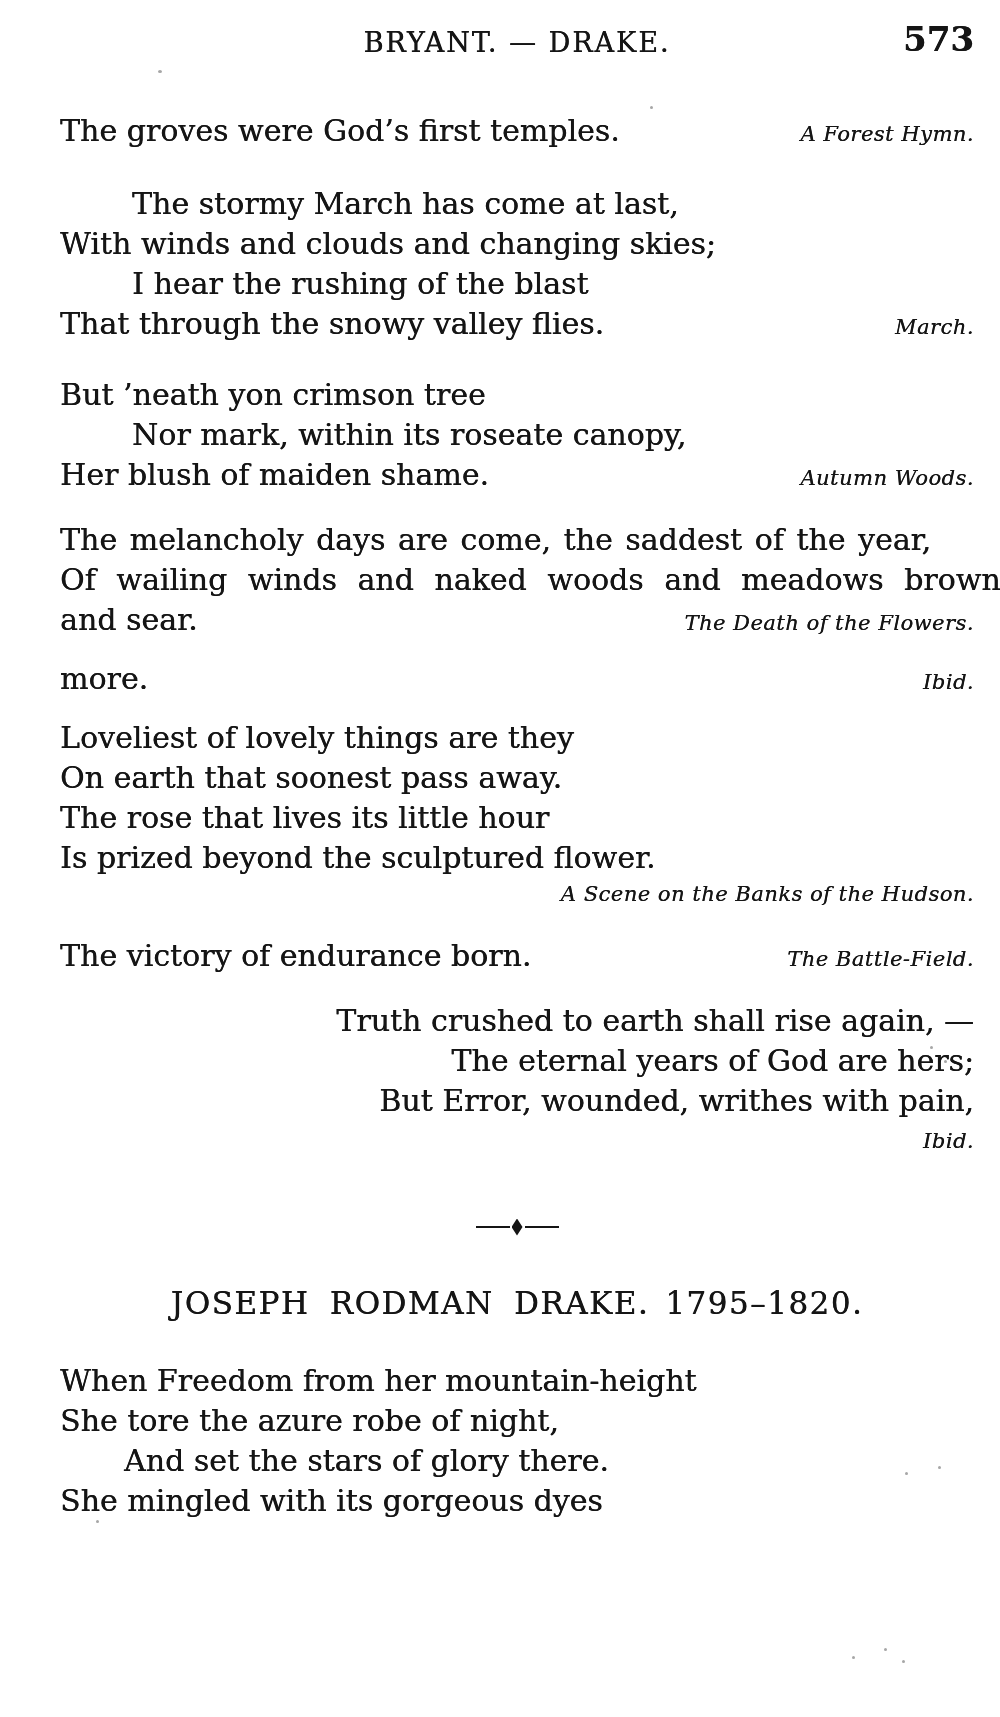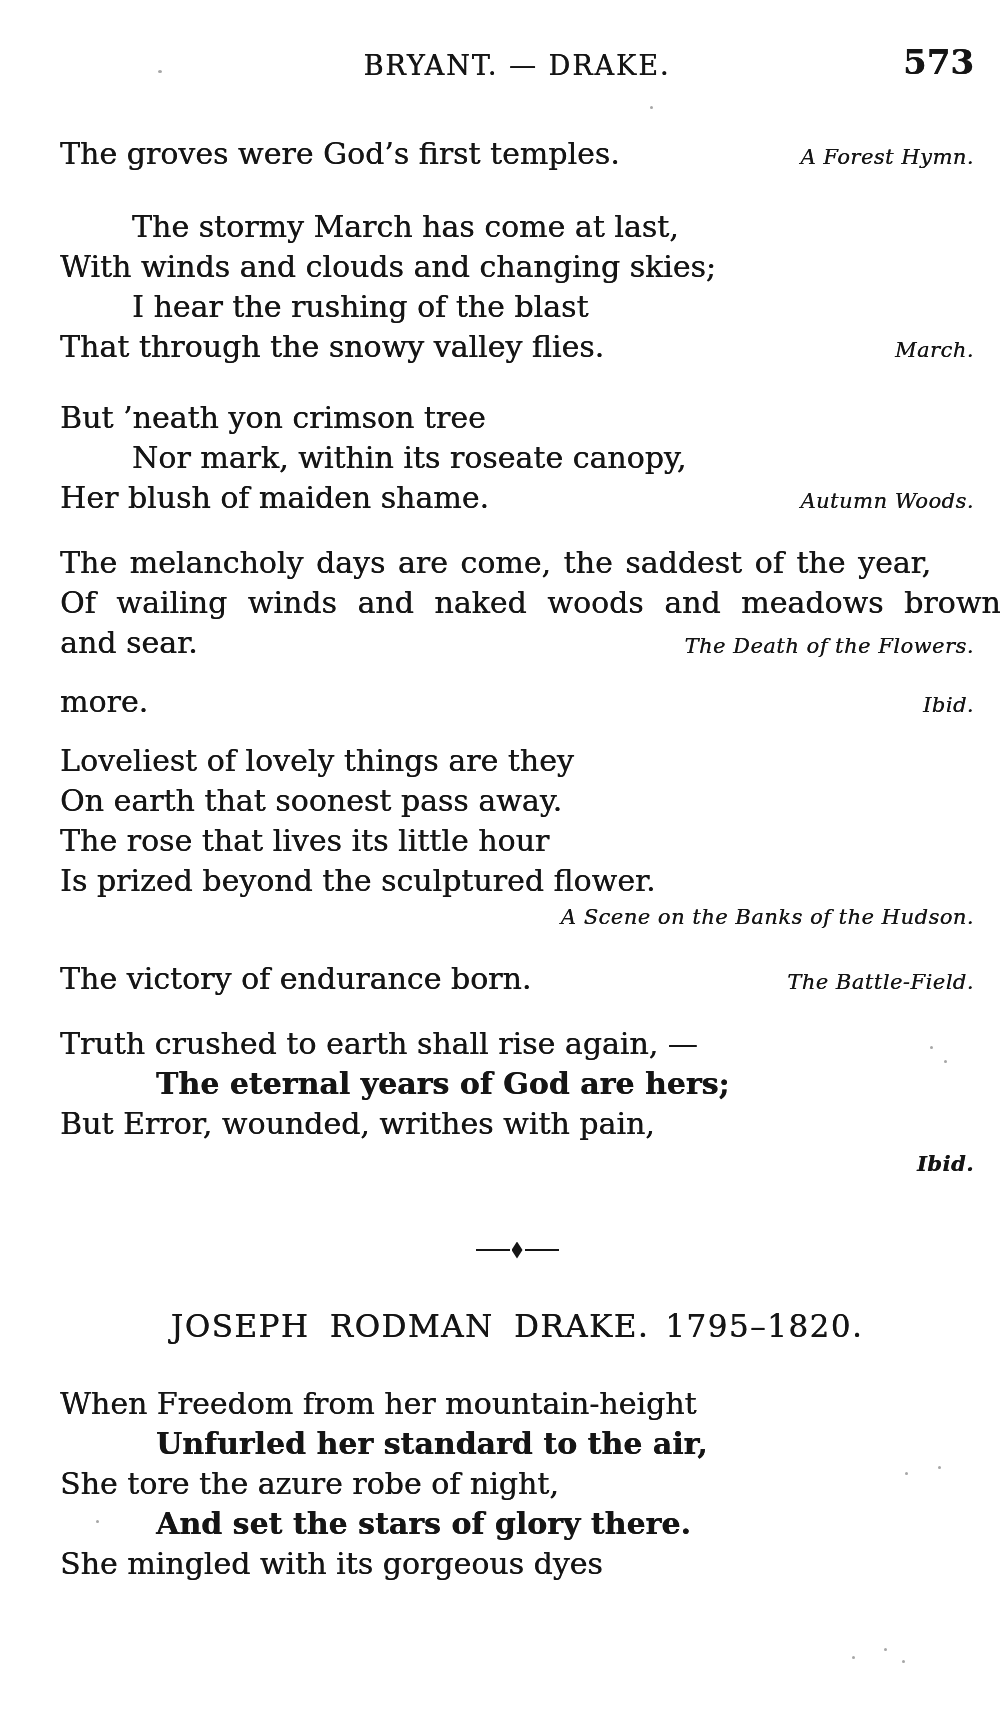--- a/index.html
+++ b/index.html
@@ -6,21 +6,21 @@
   body {
     width: 1000px; height: 1717px;
     font-family: "DejaVu Serif", "Liberation Serif", serif;
     color: #151515;
     overflow: hidden;
     position: relative;
   }
   .page {
     box-sizing: border-box;
     width: 1000px; height: 1402px;
-    padding: 48px 26px 0 60px;
+    padding: 25px 26px 0 60px;
     position: relative;
   }
   
   .running-head { position: relative; height: 36px; }
   .head-title {
     text-align: center;
     font-size: 27px; line-height: 36px;
     letter-spacing: 2px;
     text-shadow: 0.35px 0 0 currentColor;
   }
@@ -48,33 +48,33 @@
   }
   .attr-line {
     text-align: right;
     font-style: italic;
     font-size: 21px; line-height: 32px;
     letter-spacing: 0.5px;
     text-shadow: 0.25px 0 0 currentColor;
   }
   .ind1 { margin-left: 72px; }
   .ind2 { }
-  .ind3 { margin-left: 96px; font-weight: bold; }
+  .ind3 { margin-left: 64px; }
   .justify-slight { word-spacing: 3px; }
   .justify-wide { word-spacing: 11px; }
   .justify-mid { word-spacing: 5px; }
 
   .mt-q1 { margin-top: 50px; }
   .mt-march { margin-top: 30px; }
   .mt-autumn { margin-top: 28px; }
   .mt-melan { margin-top: 22px; }
   .mt-sighs { margin-top: 16px; }
   .mt-hudson { margin-top: 16px; }
   .mt-victory { margin-top: 26px; }
-  .mt-truth { margin-top: 22px; }
+  .mt-truth { margin-top: 22px; text-align: right; }
 
   
   .divider {
     margin-top: 56px;
     height: 20px;
     display: flex; align-items: center; justify-content: center;
   }
   .div-line { display: inline-block; width: 34px; height: 2.5px; background: #151515; }
   .div-diamond {
     display: inline-block; width: 11px; height: 17px; margin: 0 2px;
@@ -185,21 +185,20 @@
     <span class="div-diamond"></span>
     <span class="div-line"></span>
   </div>
 
   <div class="section-heading">
     <span>JOSEPH RODMAN DRAKE.</span><span class="dates">1795–1820.</span>
   </div>
 
   <div class="quote mt-drake">
     <div class="line ind2">When Freedom from her mountain-height</div>
-    <div class="line ind3">Unfurled her standard to the air,</div>
     <div class="line ind2">She tore the azure robe of night,</div>
     <div class="line ind3">And set the stars of glory there.</div>
     <div class="line ind2">She mingled with its gorgeous dyes</div>
   </div>
 
   <div class="speck" style="left:158px; top:70px; width:4px; height:3px;"></div>
   <div class="speck" style="left:650px; top:106px; width:3px; height:3px;"></div>
   <div class="speck" style="left:930px; top:1046px; width:3px; height:3px;"></div>
   <div class="speck" style="left:944px; top:1060px; width:3px; height:3px;"></div>
   <div class="speck" style="left:905px; top:1472px; width:3px; height:3px;"></div>

